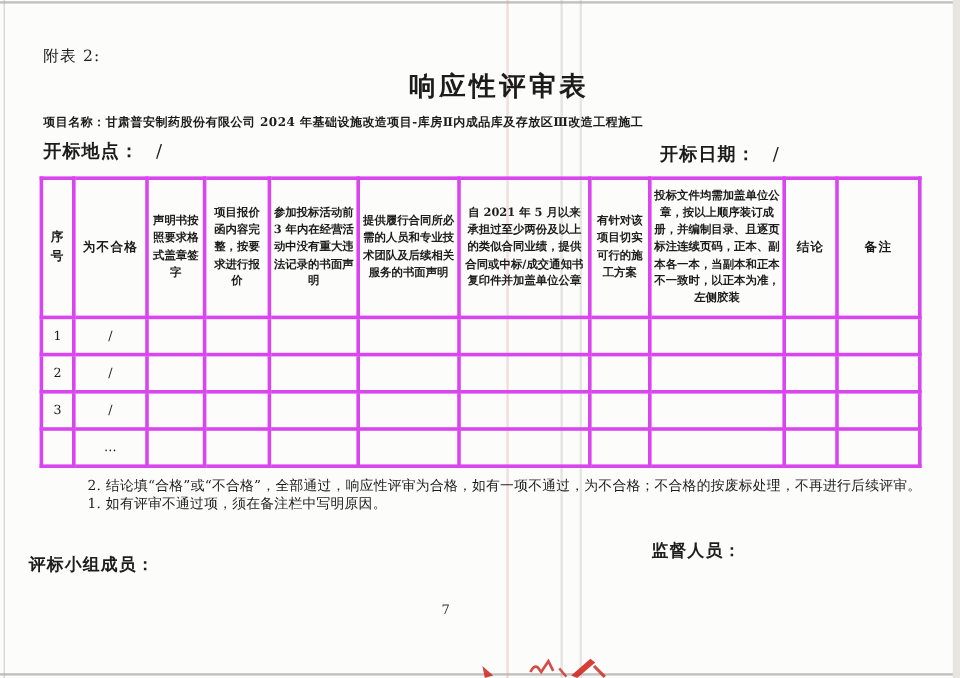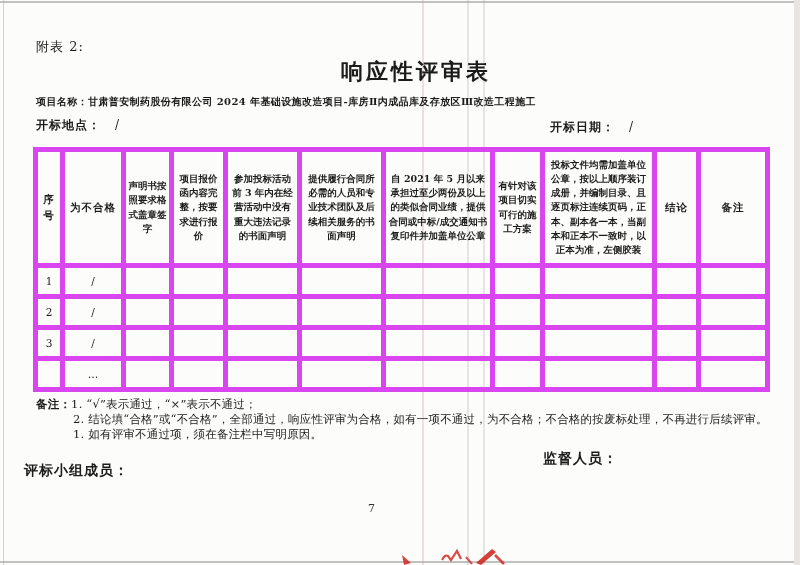--- a/index.html
+++ b/index.html
@@ -18,28 +18,28 @@
   .fold-a { left:422px; width:2px; background:rgba(222,164,164,.35); }
   .fold-b { left:467px; width:2px; background:rgba(168,168,168,.28); }
   .fold-c { left:483px; width:2px; background:rgba(168,168,168,.28); }
 
   .annex { position:absolute; left:36px; top:38px; font-size:13px; letter-spacing:1px; }
   .title { position:absolute; left:0; right:0; top:57px; text-align:center;
            font-size:22px; font-weight:700; letter-spacing:3px; }
   .project-line { position:absolute; left:36px; top:95px; font-size:10px; font-weight:600;
                   white-space:nowrap; letter-spacing:.4px; }
   .project-line .lbl { font-weight:700; }
-  .field { position:absolute; font-size:12px; font-weight:600; letter-spacing:1px; white-space:nowrap; }
+  .field { position:absolute; font-size:15px; font-weight:600; letter-spacing:1px; white-space:nowrap; }
   .field .val { margin-left:14px; font-weight:400; }
   .bid-location { left:36px; top:117px; }
   .bid-date { left:550px; top:119px; }
 
   table.review { position:absolute; left:33px; top:147px; border-collapse:collapse;
                  table-layout:fixed; background:transparent; }
-  .review th, .review td { border:5px solid #d946ef; padding:1px 2px; overflow:hidden; }
+  .review th, .review td { border:3px solid #d946ef; padding:1px 2px; overflow:hidden; }
   .review th { font-size:9.5px; font-weight:600; line-height:1.5; text-align:center; vertical-align:middle; }
   .review th.short { font-size:10.5px; letter-spacing:1px; }
   .review td { font-size:10.5px; text-align:center; vertical-align:middle; }
   tr.header-row { height:116px; }
   tr.data-row { height:31px; }
 
   .notes { position:absolute; left:36px; top:397px; font-size:11.5px; line-height:15px;
            white-space:nowrap; letter-spacing:.2px; }
   .notes .note-label { font-weight:700; }
   .notes .indent { padding-left:37px; }
@@ -155,21 +155,20 @@
         <td></td>
           <td></td>
         <td></td>
           <td></td>
         <td></td>
       </tr>
     </tbody>
   </table>
 
   <div class="notes">
-    <div><span class="note-label">备注：</span><span>1. “√”表示通过，“×”表示不通过；</span></div>
     <div class="indent">2. 结论填“合格”或“不合格”，全部通过，响应性评审为合格，如有一项不通过，为不合格；不合格的按废标处理，不再进行后续评审。</div>
     <div class="indent">1. 如有评审不通过项，须在备注栏中写明原因。</div>
   </div>
 
   <div class="footer-label evaluators">评标小组成员：</div>
   <div class="footer-label supervisor">监督人员：</div>
 
   <div class="page-number">7</div>
 
   <svg class="stamp" viewBox="0 0 125 19">

